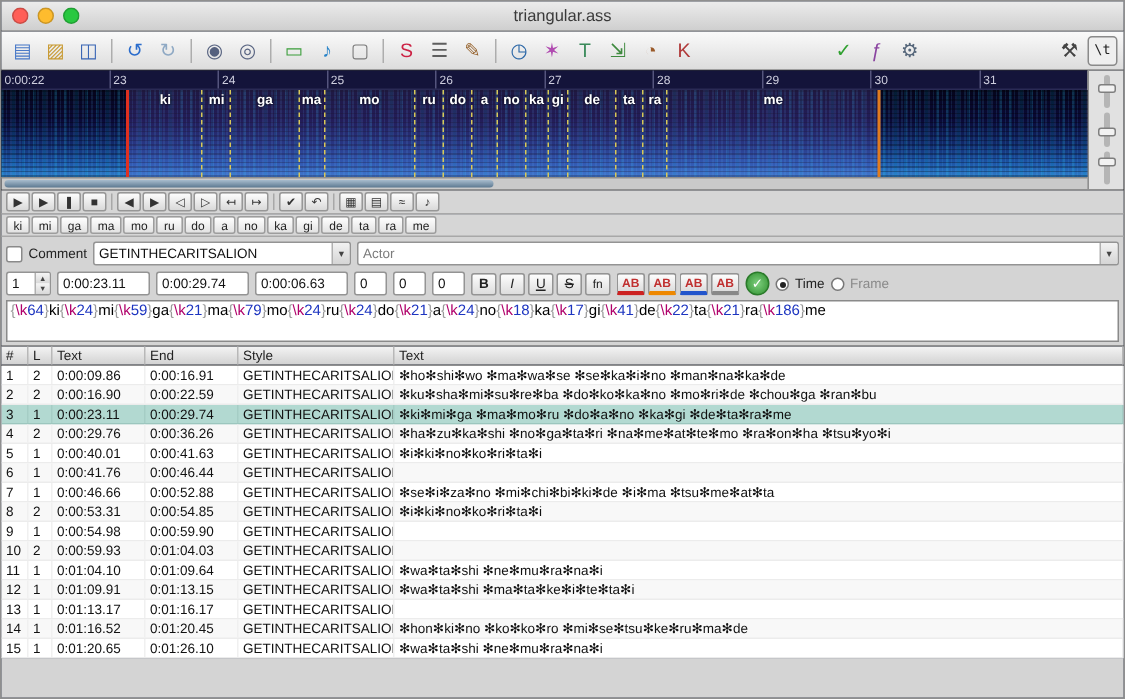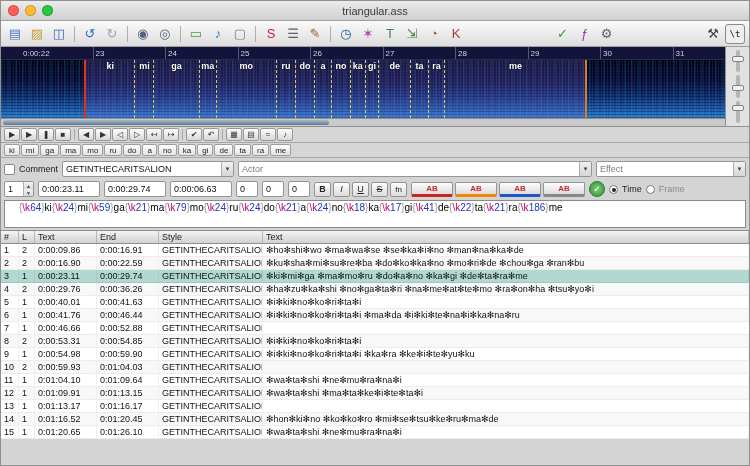--- a/index.html
+++ b/index.html
@@ -18,21 +18,21 @@
   .toolbar { height:26px; flex:0 0 26px; background:linear-gradient(#fafafa,#dddddd); border-bottom:1px solid #9f9f9f; display:flex; align-items:center; padding:0 4px; gap:2px; }
   .tb-btn { width:20px; height:20px; display:flex; align-items:center; justify-content:center; font-size:13px; border-radius:3px; cursor:default; }
   .tb-btn.boxed { border:1px solid #8a8a8a; background:#efefef; font-size:9px; font-family:"DejaVu Sans Mono",monospace; }
   .tb-sep { width:1px; height:16px; background:#adadad; margin:0 3px; }
   .tb-spacer { flex:1; }
 
   
   .audio-wrap { flex:0 0 79px; display:flex; border-bottom:1px solid #8f8f8f; background:#000; }
   .audio-main { flex:1; display:flex; flex-direction:column; min-width:0; }
   .timeline { height:13px; flex:0 0 13px; background:#14143a; border-bottom:1px solid #2a2a55; display:flex; color:#cfcfdf; font-size:8px; }
-  .tl-cell { flex:1; border-left:1px solid #55557d; padding-left:2px; white-space:nowrap; overflow:visible; line-height:13px;margin-left:20px; }
+  .tl-cell { flex:1; border-left:1px solid #55557d; padding-left:2px; white-space:nowrap; overflow:visible; line-height:13px; }
   .tl-cell:first-child { border-left:none; }
   .spectrogram { height:58px; flex:0 0 58px; position:relative; overflow:hidden;
     background:
       repeating-linear-gradient(0deg, rgba(0,0,0,0.28) 0 1px, transparent 1px 3px),
       repeating-linear-gradient(90deg, rgba(90,190,255,0.12) 0 1px, transparent 1px 3px),
       repeating-linear-gradient(90deg, rgba(0,230,255,0.10) 0 2px, transparent 2px 7px),
       linear-gradient(180deg,#05051c 0%, #0a0a38 35%, #112a6c 62%, #1d55a6 84%, #2f7cc9 100%);
   }
   .selection { position:absolute; top:0; bottom:0; display:flex; background:rgba(135,105,225,0.20); border-left:2px solid #e03020; border-right:2px solid #e07c1e; }
   .syl { position:relative; }
@@ -60,25 +60,25 @@
   .lbl { font-size:9px; color:#222; }
   .lbl.dim { color:#8a8a8a; }
   .combo { display:flex; align-items:center; height:16px; background:#fff; border:1px solid #949494; border-radius:2px; font-size:9px; color:#111; padding-left:3px; overflow:hidden; }
   .combo .arrow { margin-left:auto; width:12px; height:100%; display:flex; align-items:center; justify-content:center; font-size:7px; color:#444; background:linear-gradient(#f2f2f2,#d5d5d5); border-left:1px solid #b0b0b0; }
   .combo.placeholder { color:#7c7c7c; }
   .field { height:16px; background:#fff; border:1px solid #949494; border-radius:2px; font-size:9px; color:#111; display:flex; align-items:center; padding:0 3px; }
   .spin { width:30px; position:relative; padding-right:11px; }
   .spin .arrows { position:absolute; right:0; top:0; bottom:0; width:10px; display:flex; flex-direction:column; border-left:1px solid #b0b0b0; font-size:5px; color:#444; }
   .spin .arrows span { flex:1; display:flex; align-items:center; justify-content:center; background:linear-gradient(#f4f4f4,#d8d8d8); }
   .f-btn { width:17px; height:15px; display:flex; align-items:center; justify-content:center; font-size:9px; background:linear-gradient(#fdfdfd,#dddddd); border:1px solid #949494; border-radius:2px; color:#222; }
-  .c-btn { width:42px; height:15px; display:flex; align-items:center; justify-content:center; font-size:8px; font-weight:bold; color:#c03030; background:linear-gradient(#fdfdfd,#dddddd); border:1px solid #949494; border-radius:2px; border-bottom-width:3px; }
+  .c-btn { width:19px; height:15px; display:flex; align-items:center; justify-content:center; font-size:8px; font-weight:bold; color:#c03030; background:linear-gradient(#fdfdfd,#dddddd); border:1px solid #949494; border-radius:2px; border-bottom-width:3px; }
   .commit { width:16px; height:16px; border-radius:50%; background:radial-gradient(#7fd07f,#2e8f2e); border:1px solid #2a7a2a; color:#fff; font-size:9px; display:flex; align-items:center; justify-content:center; }
   .radio { width:9px; height:9px; border-radius:50%; border:1px solid #777; background:#fff; position:relative; }
   .radio.on::after { content:""; position:absolute; left:2px; top:2px; width:4px; height:4px; border-radius:50%; background:#222; }
-  .textarea { flex:1; background:#fff; border:1px solid #8a8a8a; font-size:10px; padding:1px 14px; line-height:12px; overflow:hidden; white-space:nowrap; }
+  .textarea { flex:1; background:#fff; border:1px solid #8a8a8a; font-size:10px; padding:1px 2px; line-height:12px; overflow:hidden; white-space:nowrap; }
   .seg-brace { color:#9a9a9a; } .seg-cmd { color:#b0006a; } .seg-num { color:#1d35c0; } .seg-syl { color:#000; }
 
   
   .grid-header { flex:0 0 14px; display:grid; grid-template-columns:18px 16px 62px 62px 104px 1fr; background:linear-gradient(#f4f4f4,#d2d2d2); border-top:1px solid #8f8f8f; border-bottom:1px solid #8f8f8f; font-size:9px; color:#222; }
   .grid-header span { display:flex; align-items:center; padding-left:3px; border-right:1px solid #b8b8b8; overflow:hidden; }
   .gridbody { flex:0 0 195px; background:#fff; overflow:hidden; }
   .g-row { display:grid; grid-template-columns:18px 16px 62px 62px 104px 1fr; height:13px; font-size:9px; color:#111; background:#fff; border-bottom:1px solid #ececec; }
   .g-row.alt { background:#f8f8f8; }
   .g-row.sel { background:#b2d9d1; border-bottom-color:#9cc6be; }
   .g-row span { display:flex; align-items:center; padding-left:3px; border-right:1px solid #f0f0f0; overflow:hidden; white-space:nowrap; }
@@ -258,24 +258,20 @@
       <span class="chk"></span>
       <span class="lbl">Comment</span>
       <div class="combo" style="width:172px">
         <span>GETINTHECARITSALION</span>
         <span class="arrow">▾</span>
       </div>
       <div class="combo placeholder" style="flex:1">
         <span>Actor</span>
         <span class="arrow">▾</span>
       </div>
-      <div class="combo placeholder" style="width:150px">
-        <span>Effect</span>
-        <span class="arrow">▾</span>
-      </div>
     </div>
     <div class="e-row">
       <div class="field spin">
         <span>1</span>
         <span class="arrows">
             <span>▲</span>
             <span>▼</span>
           </span>
       </div>
       <div class="field" style="width:62px">
@@ -366,44 +362,43 @@
         <span>0:00:41.63</span>
         <span>GETINTHECARITSALION</span>
         <span>✻i✻ki✻no✻ko✻ri✻ta✻i</span>
       </div>
       <div class="g-row alt">
         <span>6</span>
         <span>1</span>
         <span>0:00:41.76</span>
         <span>0:00:46.44</span>
         <span>GETINTHECARITSALION</span>
-        <span>✻i✻ki✻no✻ko✻ri✻ta✻i ✻ma✻da ✻i✻ki✻te✻na✻i✻ka✻na✻ru</span>
       </div>
       <div class="g-row">
         <span>7</span>
         <span>1</span>
         <span>0:00:46.66</span>
         <span>0:00:52.88</span>
         <span>GETINTHECARITSALION</span>
+        <span>✻se✻i✻za✻no ✻mi✻chi✻bi✻ki✻de ✻i✻ma ✻tsu✻me✻at✻ta</span>
       </div>
       <div class="g-row alt">
         <span>8</span>
         <span>2</span>
         <span>0:00:53.31</span>
         <span>0:00:54.85</span>
         <span>GETINTHECARITSALION</span>
         <span>✻i✻ki✻no✻ko✻ri✻ta✻i</span>
       </div>
       <div class="g-row">
         <span>9</span>
         <span>1</span>
         <span>0:00:54.98</span>
         <span>0:00:59.90</span>
         <span>GETINTHECARITSALION</span>
-        <span>✻i✻ki✻no✻ko✻ri✻ta✻i ✻ka✻ra ✻ke✻i✻te✻yu✻ku</span>
       </div>
       <div class="g-row alt">
         <span>10</span>
         <span>2</span>
         <span>0:00:59.93</span>
         <span>0:01:04.03</span>
         <span>GETINTHECARITSALION</span>
       </div>
       <div class="g-row">
         <span>11</span>

